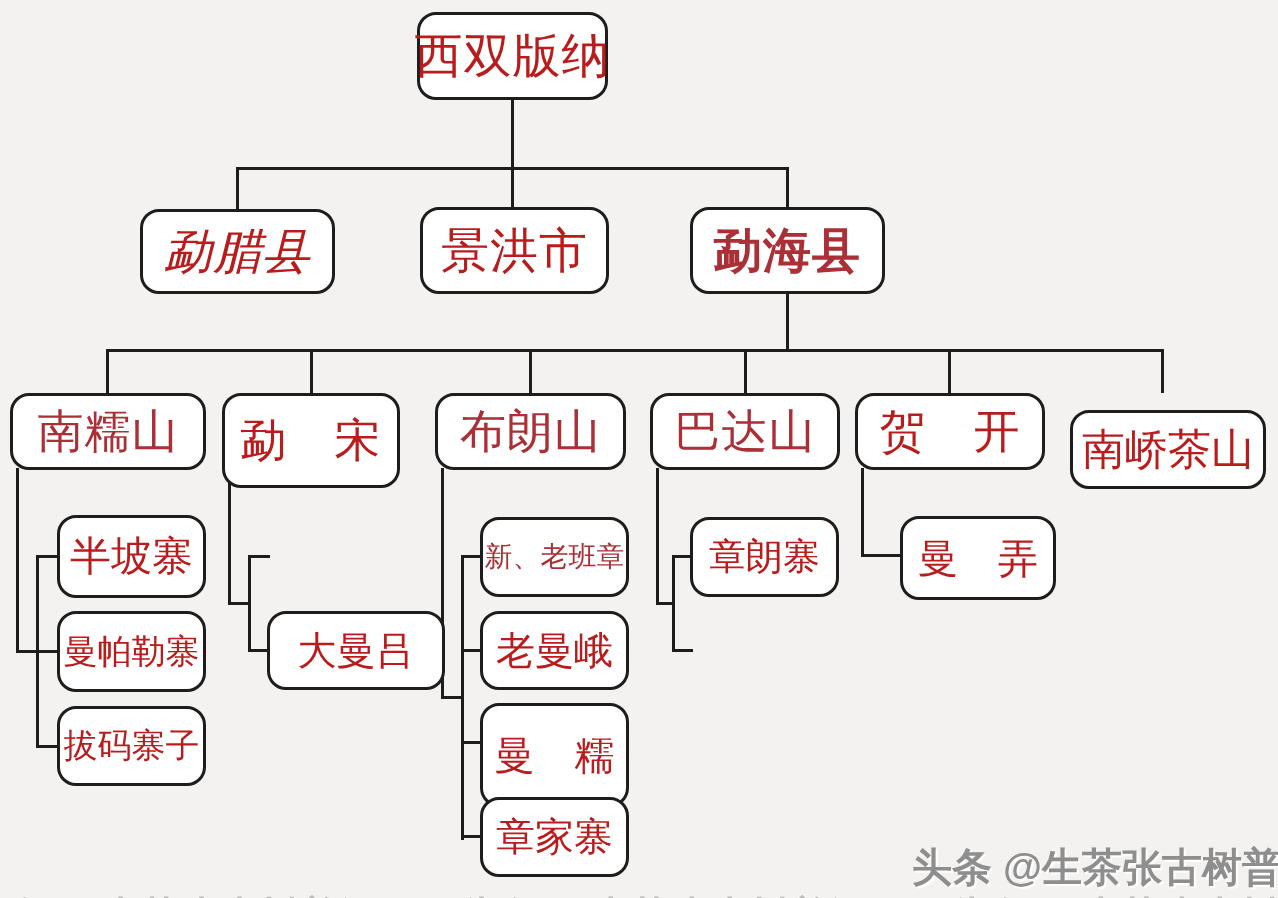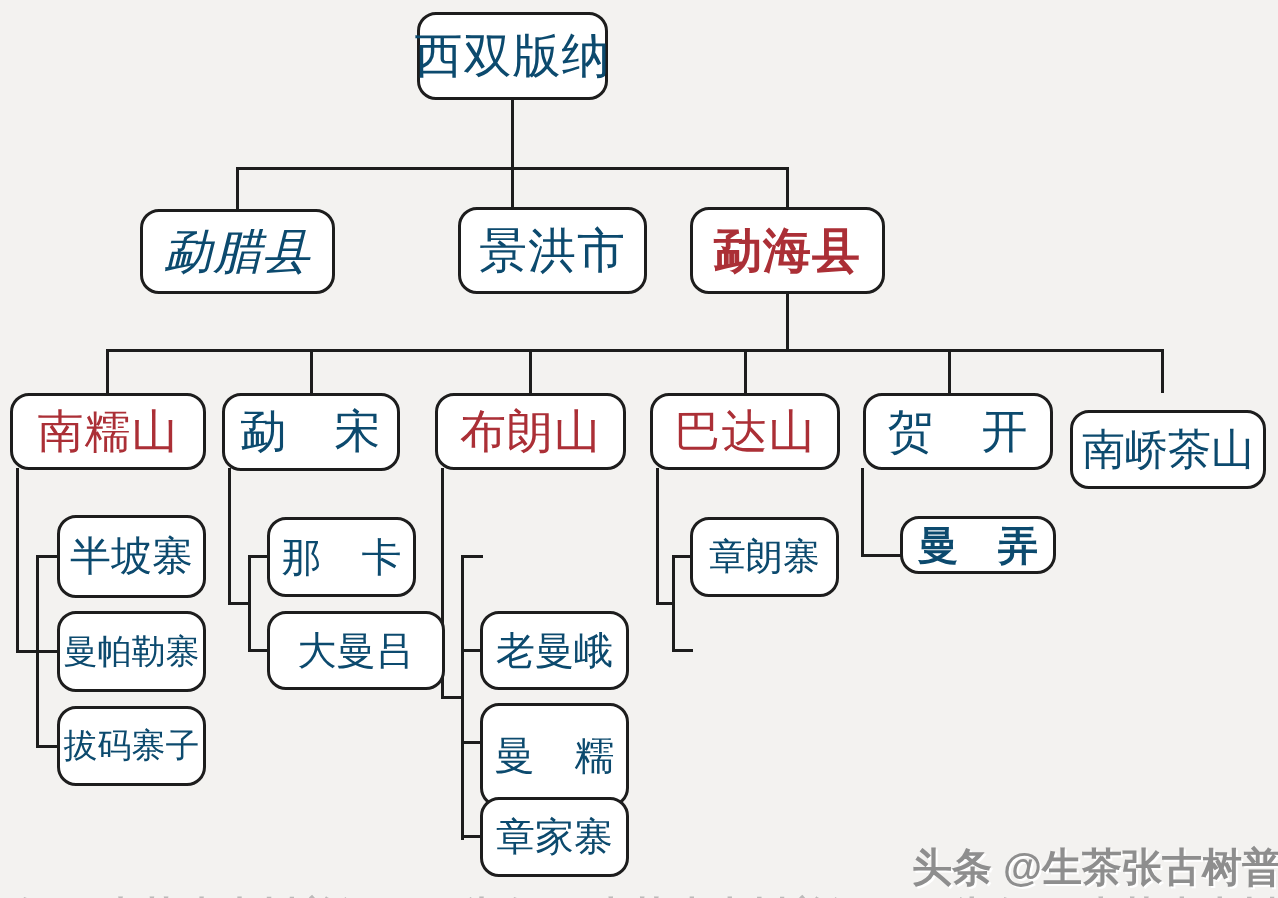--- a/index.html
+++ b/index.html
@@ -5,21 +5,21 @@
   html,body { margin:0; padding:0; background:#e8e8e8; }
   .stage {
     position:relative; width:1278px; height:898px;
     background:#f3f2f0; overflow:hidden;
     font-family:"Liberation Sans","DejaVu Sans",sans-serif;
   }
   .node {
     position:absolute; background:#ffffff;
     border:3px solid #1d1d1d; border-radius:19px;
     display:flex; align-items:center; justify-content:center;
-    color:#0c4a6e; font-weight:500; letter-spacing:1px;
+    color:#b91c1c; font-weight:500; letter-spacing:1px;
     box-sizing:border-box; white-space:nowrap;
   }
   .node.red { color:#ab2f36; }
   .line { position:absolute; background:#1d1d1d; }
   .watermark {
     position:absolute; color:#8e8e8e; font-weight:bold;
     text-shadow:2px 2px 0 #ffffff; white-space:nowrap;
   }
   .watermark.strip { opacity:0.55; }
 </style>
@@ -68,41 +68,41 @@
   <div class="line" style="left:672px;top:555px;width:3px;height:97px;"></div>
   <div class="line" style="left:672px;top:555px;width:21px;height:3px;"></div>
   <div class="line" style="left:672px;top:649px;width:21px;height:3px;"></div>
 
   <div class="line" style="left:861px;top:468px;width:3px;height:89px;"></div>
   <div class="line" style="left:861px;top:554px;width:42px;height:3px;"></div>
 
   <div class="node" style="left:417px;top:12px;width:191px;height:88px;font-size:48px;">西双版纳</div>
 
   <div class="node" style="left:140px;top:209px;width:195px;height:85px;font-size:48px;font-style:italic;">勐腊县</div>
-  <div class="node" style="left:420px;top:207px;width:189px;height:87px;font-size:48px;margin-left:38px;">景洪市</div>
+  <div class="node" style="left:420px;top:207px;width:189px;height:87px;font-size:48px;">景洪市</div>
   <div class="node red" style="left:690px;top:207px;width:195px;height:87px;font-size:48px;font-weight:bold;">勐海县</div>
 
   <div class="node red" style="left:10px;top:393px;width:196px;height:77px;font-size:46px;">南糯山</div>
-  <div class="node" style="left:222px;top:393px;width:178px;height:78px;font-size:46px;">勐　宋</div>
+  <div class="node" style="left:222px;top:393px;width:178px;height:95px;font-size:46px;">勐　宋</div>
   <div class="node red" style="left:435px;top:393px;width:191px;height:77px;font-size:46px;">布朗山</div>
   <div class="node red" style="left:650px;top:393px;width:190px;height:77px;font-size:46px;">巴达山</div>
-  <div class="node" style="left:855px;top:393px;width:190px;height:77px;font-size:46px;margin-left:8px;">贺　开</div>
+  <div class="node" style="left:855px;top:393px;width:190px;height:77px;font-size:46px;">贺　开</div>
   <div class="node" style="left:1070px;top:410px;width:196px;height:79px;font-size:43px;letter-spacing:0;">南峤茶山</div>
 
   <div class="node" style="left:57px;top:515px;width:149px;height:83px;font-size:41px;letter-spacing:0;">半坡寨</div>
   <div class="node" style="left:57px;top:611px;width:149px;height:81px;font-size:34px;letter-spacing:0;">曼帕勒寨</div>
   <div class="node" style="left:57px;top:706px;width:149px;height:80px;font-size:34px;letter-spacing:0;">拔码寨子</div>
 
-  <div class="node" style="left:267px;top:517px;width:149px;height:80px;font-size:40px;letter-spacing:0;">那　卡</div>
   <div class="node" style="left:267px;top:611px;width:178px;height:79px;font-size:39px;letter-spacing:0;">大曼吕</div>
 
+  <div class="node red" style="left:480px;top:517px;width:149px;height:80px;font-size:28px;letter-spacing:0;">新、老班章</div>
   <div class="node" style="left:480px;top:611px;width:149px;height:79px;font-size:39px;letter-spacing:0;">老曼峨</div>
   <div class="node" style="left:480px;top:703px;width:149px;height:104px;font-size:40px;letter-spacing:0;">曼　糯</div>
   <div class="node" style="left:480px;top:797px;width:149px;height:80px;font-size:39px;letter-spacing:0;">章家寨</div>
 
   <div class="node" style="left:690px;top:517px;width:149px;height:80px;font-size:37px;letter-spacing:0;">章朗寨</div>
 
-  <div class="node" style="left:900px;top:516px;width:156px;height:58px;font-size:40px;letter-spacing:0;font-weight:bold;">曼　弄</div>
+  <div class="node" style="left:900px;top:516px;width:156px;height:84px;font-size:40px;letter-spacing:0;">曼　弄</div>
 
   <div class="watermark" style="left:912px;top:840px;font-size:40px;">头条 @生茶张古树普洱</div>
   <div class="watermark strip" style="left:-30px;top:889px;font-size:40px;">头条 @生茶张古树普洱　　头条 @生茶张古树普洱　　头条 @生茶张古树普洱</div>
 
 </div>
 
 </body></html>

